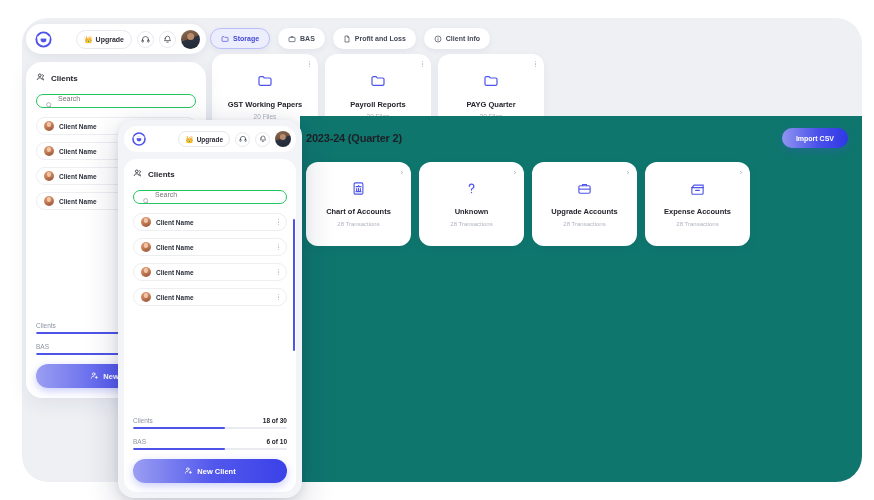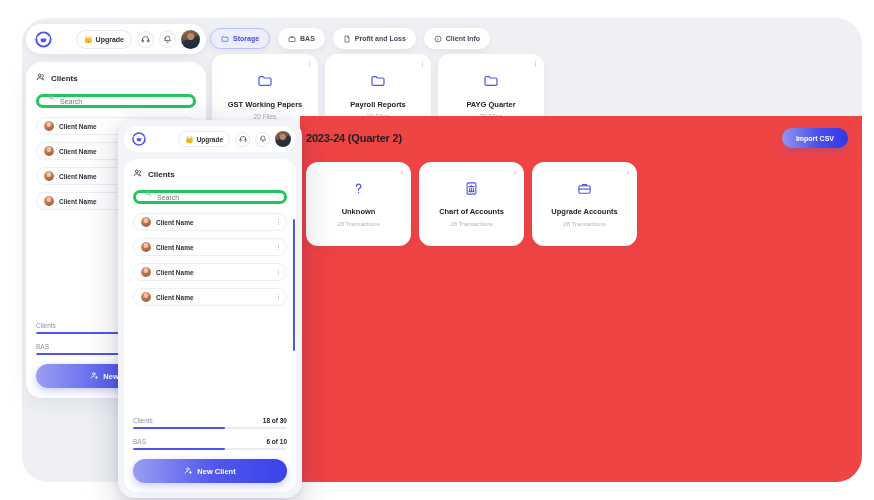--- a/index.html
+++ b/index.html
@@ -110,23 +110,23 @@
     z-index: 4;
     display: flex; flex-direction: column;
   }
   .sb-title {
     display:flex; align-items:center; gap:5px;
     font-size: 8px; font-weight: 700; color:#23242c;
     margin-bottom: 10px;
   }
   .search {
     height: 14px;
-    border: 3px solid #22c55e;
+    border: 1px solid #22c55e;
     border-radius: 10px;
-    display:flex; align-items:flex-end; gap:5px;
+    display:flex; align-items:flex-start; gap:5px;
     padding: 0 8px;
     margin-bottom: 9px;
   }
   .search input {
     border:0; outline:0; background:transparent;
     font-size: 7px; color:#9aa0ad;
     font-family: inherit; width: 100%;
   }
   .client-row {
     height: 18px;
@@ -188,21 +188,21 @@
   }
   .folder-card .kebab { position:absolute; right:8px; top:7px; }
   .fc-icon { margin-bottom: 7px; }
   .fc-title { font-size:7.5px; font-weight:700; color:#23242c; }
   .fc-sub { font-size:6.5px; color:#a9aeb9; margin-top:4px; }
 
   
   .main {
     position:absolute; left:300px; top:116px;
     width: 562px; height: 366px;
-    background:#ef4444; border-radius:0 0 26px 0;
+    background:#0f766e; border-radius:0 0 26px 0;
     z-index:5;
   }
   .main-head {
     display:flex; align-items:center;
     padding: 12px 14px 0 6px;
   }
   .period { font-size:11px; font-weight:700; color:#1d1f27; letter-spacing:-.2px; }
   .import-btn {
     margin-left:auto;
     height:20px; padding:0 14px; border-radius:10px;
@@ -466,55 +466,67 @@
       <div class="period">2023-24 (Quarter 2)</div>
       <div class="import-btn">
         <span>Import CSV</span>
       </div>
     </div>
 
     <div class="acct-grid">
       <div class="acct-card">
         <span class="chev">›</span>
         <span class="ac-icon">
-          <svg width="15" height="15" viewBox="0 0 24 24" fill="none" stroke="#4e54e8" stroke-width="2" stroke-linecap="round">
-            <path d="M8.5 8.5a3.6 3.6 0 1 1 4.6 3.5c-.8.3-1.1 1-1.1 1.8v.7"></path>
-            <circle cx="12" cy="18.4" r="1.05" fill="#4e54e8" stroke="none"></circle>
-          </svg>
-        </span>
-        <div class="ac-title">Unknown</div>
-        <div class="ac-sub">28 Transactions</div>
-      </div>
-
-      <div class="acct-card">
-        <span class="chev">›</span>
-        <span class="ac-icon">
           <svg width="15" height="15" viewBox="0 0 24 24" fill="none" stroke="#4e54e8" stroke-width="1.8">
             <rect x="5" y="3" width="14" height="18" rx="2"></rect>
             <path d="M8 9h8M9 12v4M12 12v4M15 12v4M8 17h8" stroke-linecap="round"></path>
             <path d="M12 6.5l3 2.5H9z" fill="#4e54e8" stroke="none"></path>
           </svg>
         </span>
         <div class="ac-title">Chart of Accounts</div>
+        <div class="ac-sub">28 Transactions</div>
+      </div>
+
+      <div class="acct-card">
+        <span class="chev">›</span>
+        <span class="ac-icon">
+          <svg width="15" height="15" viewBox="0 0 24 24" fill="none" stroke="#4e54e8" stroke-width="2" stroke-linecap="round">
+            <path d="M8.5 8.5a3.6 3.6 0 1 1 4.6 3.5c-.8.3-1.1 1-1.1 1.8v.7"></path>
+            <circle cx="12" cy="18.4" r="1.05" fill="#4e54e8" stroke="none"></circle>
+          </svg>
+        </span>
+        <div class="ac-title">Unknown</div>
         <div class="ac-sub">28 Transactions</div>
       </div>
 
       <div class="acct-card">
         <span class="chev">›</span>
         <span class="ac-icon">
           <svg width="15" height="15" viewBox="0 0 24 24" fill="none" stroke="#4e54e8" stroke-width="1.8">
             <rect x="3" y="7.5" width="18" height="12" rx="2"></rect>
             <path d="M9 7.5V5.5h6v2" stroke-linecap="round"></path>
             <path d="M3 13h18"></path>
           </svg>
         </span>
         <div class="ac-title">Upgrade Accounts</div>
         <div class="ac-sub">28 Transactions</div>
       </div>
 
+      <div class="acct-card">
+        <span class="chev">›</span>
+        <span class="ac-icon">
+          <svg width="15" height="15" viewBox="0 0 24 24" fill="none" stroke="#4e54e8" stroke-width="1.8">
+            <path d="M3 10.5h18v9a1.6 1.6 0 0 1-1.6 1.6H4.6A1.6 1.6 0 0 1 3 19.5z"></path>
+            <path d="M3 10.5l3.5-4H21v4" stroke-linecap="round"></path>
+            <path d="M9 15h6" stroke-linecap="round"></path>
+          </svg>
+        </span>
+        <div class="ac-title">Expense Accounts</div>
+        <div class="ac-sub">28 Transactions</div>
+      </div>
 
     </div>
   </div>
 
   <div class="modal">
     <div class="topbar">
       <span class="logo">
         <svg width="16" height="16" viewBox="0 0 24 24" fill="none">
           <circle cx="12" cy="12" r="9" stroke="#4e54e8" stroke-width="2.4"></circle>
           <circle cx="12" cy="12" r="3.6" fill="#4e54e8"></circle>

